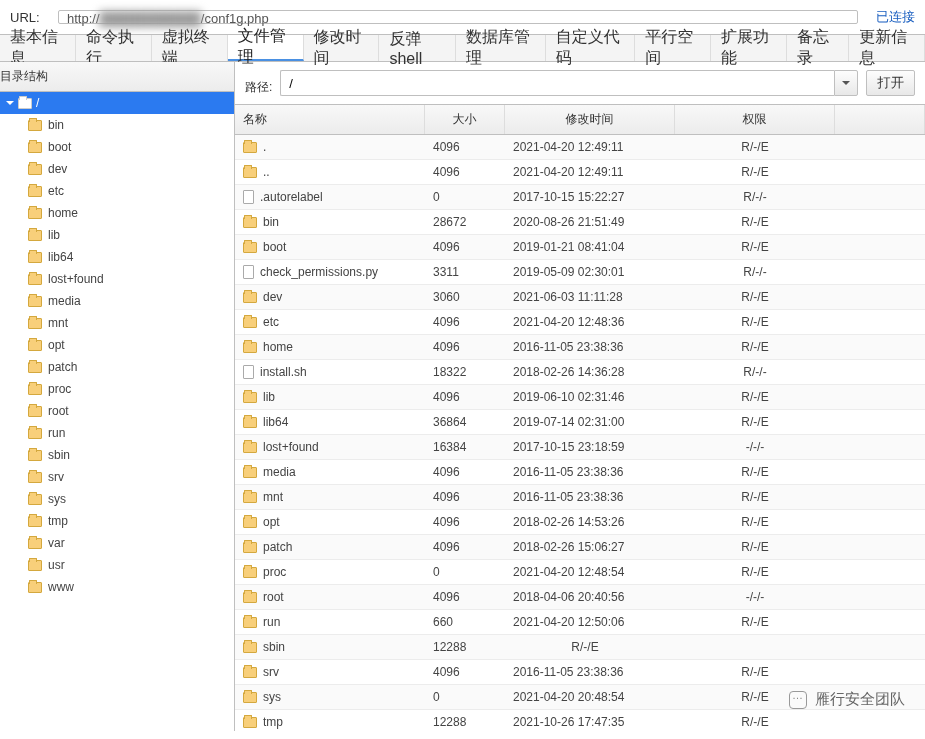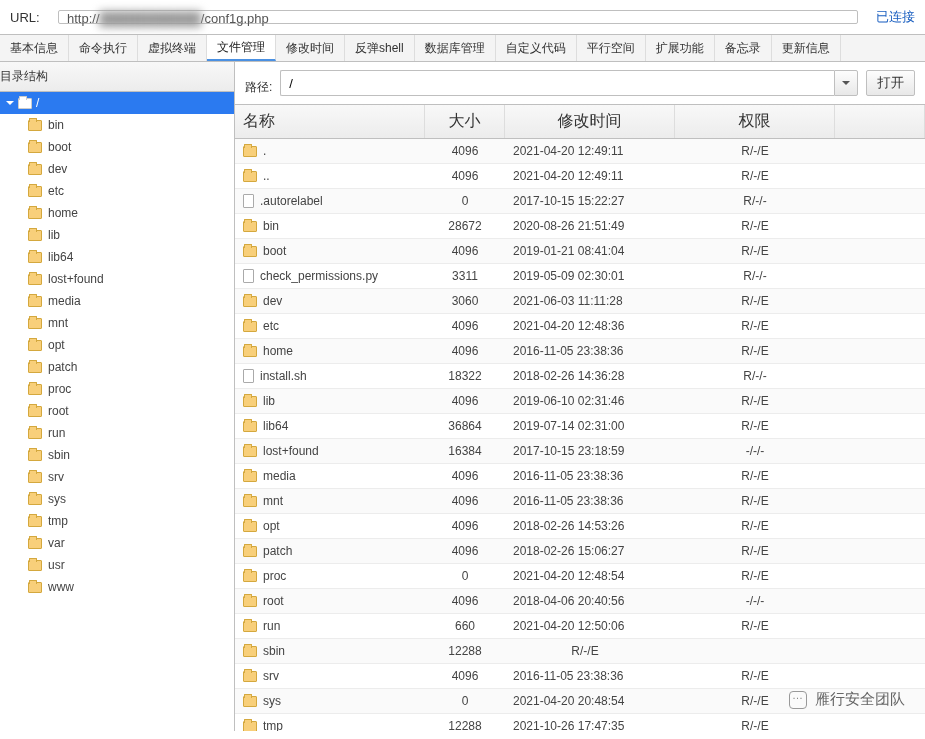--- a/index.html
+++ b/index.html
@@ -3,21 +3,21 @@
 <meta charset="utf-8">
 <style>
 * { box-sizing: border-box; margin: 0; padding: 0; }
 body { font-family: "Microsoft YaHei", Arial, sans-serif; font-size: 12px; color: #333; background: #fff; overflow: hidden; width: 925px; height: 739px; position: relative; }
 .url-bar { display: flex; align-items: center; padding: 8px 10px; gap: 8px; }
 .url-label { color: #333; font-size: 13px; width: 40px; }
 .url-input { flex: 1; height: 14px; border: 1px solid #bfbfbf; border-radius: 2px; padding: 0 8px; font-size: 13px; color: #555; background: #fff; }
 .url-input .blurred { filter: blur(4px); color: #999; }
 .conn-status { color: #1a5fc0; font-size: 13px; padding-left: 10px; white-space: nowrap; }
 .main-tabs { display: flex; border-top: 1px solid #bfbfbf; border-bottom: 1px solid #bfbfbf; background: #f4f4f4; height: 28px; }
-.main-tab { padding: 0 10px; display: flex; align-items: center; border-right: 1px solid #ddd; color: #333; cursor: pointer; font-size: 12px; }
+.main-tab { padding: 0 10px; display: flex; align-items: center; border-right: 1px solid #ddd; color: #333; cursor: pointer; font-size: 16px; }
 .main-tab.active { background: #fff; border-bottom: 2px solid #4a90e2; color: #222; font-weight: 500; }
 .content { display: flex; height: calc(100% - 70px); }
 .sidebar { width: 235px; border-right: 1px solid #bfbfbf; display: flex; flex-direction: column; }
 .sidebar-header { background: linear-gradient(#f8f8f8,#ececec); border-bottom: 1px solid #bfbfbf; padding: 6px 0; font-size: 12px; color: #333; }
 .tree { flex: 1; overflow: auto; }
 .tree-root { display: flex; align-items: center; gap: 4px; padding: 4px 6px; background: #2b7af0; color: #fff; cursor: pointer; }
 .tree-item { display: flex; align-items: center; gap: 6px; padding: 4px 6px 4px 28px; color: #444; cursor: pointer; }
 .folder-icon { width: 14px; height: 11px; display: inline-block; background: #f8cf7a; border: 1px solid #d4a83e; border-radius: 1px; position: relative; }
 .folder-icon::before { content: ""; position: absolute; top: -3px; left: 0; width: 6px; height: 3px; background: #f8cf7a; border: 1px solid #d4a83e; border-bottom: none; border-radius: 1px 1px 0 0; }
 .folder-icon.open { background: #ffe6a8; }
@@ -28,32 +28,32 @@
 .main-area { flex: 1; display: flex; flex-direction: column; }
 .path-row { display: flex; align-items: flex-end; gap: 8px; padding: 8px 10px; border-bottom: 1px solid #bfbfbf; }
 .path-label { color: #333; }
 .path-input-wrap { flex: 1; display: flex; }
 .path-input { flex: 1; height: 26px; border: 1px solid #bfbfbf; border-right: none; border-radius: 2px 0 0 2px; padding: 0 8px; font-size: 13px; }
 .path-dd { width: 24px; height: 26px; border: 1px solid #bfbfbf; border-radius: 0 2px 2px 0; background: linear-gradient(#fdfdfd,#e8e8e8); display: flex; align-items: center; justify-content: center; cursor: pointer; }
 .path-dd .chev { width: 0; height: 0; border-top: 4px solid #555; border-left: 4px solid transparent; border-right: 4px solid transparent; }
 .open-btn { height: 26px; padding: 0 10px; border: 1px solid #bfbfbf; border-radius: 2px; background: linear-gradient(#fdfdfd,#e8e8e8); cursor: pointer; color: #333; }
 .file-table { flex: 1; overflow: auto; position: relative; }
 .ft-head { display: flex; background: linear-gradient(#f8f8f8,#ececec); border-bottom: 1px solid #bfbfbf; position: sticky; top: 0; }
-.ft-head > div { padding: 6px 8px; border-right: 1px solid #ddd; color: #333; text-align: center; font-size: 16px; }
+.ft-head > div { padding: 6px 8px; border-right: 1px solid #ddd; color: #333; text-align: center; font-size: 12px; }
 .col-name { width: 190px; text-align: left !important; }
 .col-size { width: 80px; }
 .col-date { width: 170px; }
 .col-perm { width: 160px; }
 .col-rest { flex: 1; }
 .ft-row { display: flex; border-bottom: 1px solid #ececec; cursor: pointer; }
 .ft-row:nth-child(odd) { background: #fafafa; }
 .ft-row:nth-child(even) { background: #fff; }
 .ft-row > div { padding: 5px 8px; color: #444; font-size: 12px; }
 .ft-row .col-name { display: flex; align-items: center; gap: 6px; }
-.ft-row .col-size { text-align: center; }
+.ft-row .col-size { text-align: left; }
 .ft-row .col-date { text-align: left; }
 .ft-row .col-perm { text-align: center; }
 .watermark { position: absolute; bottom: 30px; right: 20px; display: flex; align-items: center; gap: 8px; color: #666; font-size: 15px; pointer-events: none; }
 .wm-icon { width: 18px; height: 18px; border: 1px solid #999; border-radius: 4px; position: relative; }
 .wm-icon::after { content: "…"; position: absolute; top: -3px; left: 2px; font-size: 11px; color: #888; }
 </style>
 </head>
 <body>
 
 <div class="url-bar">

